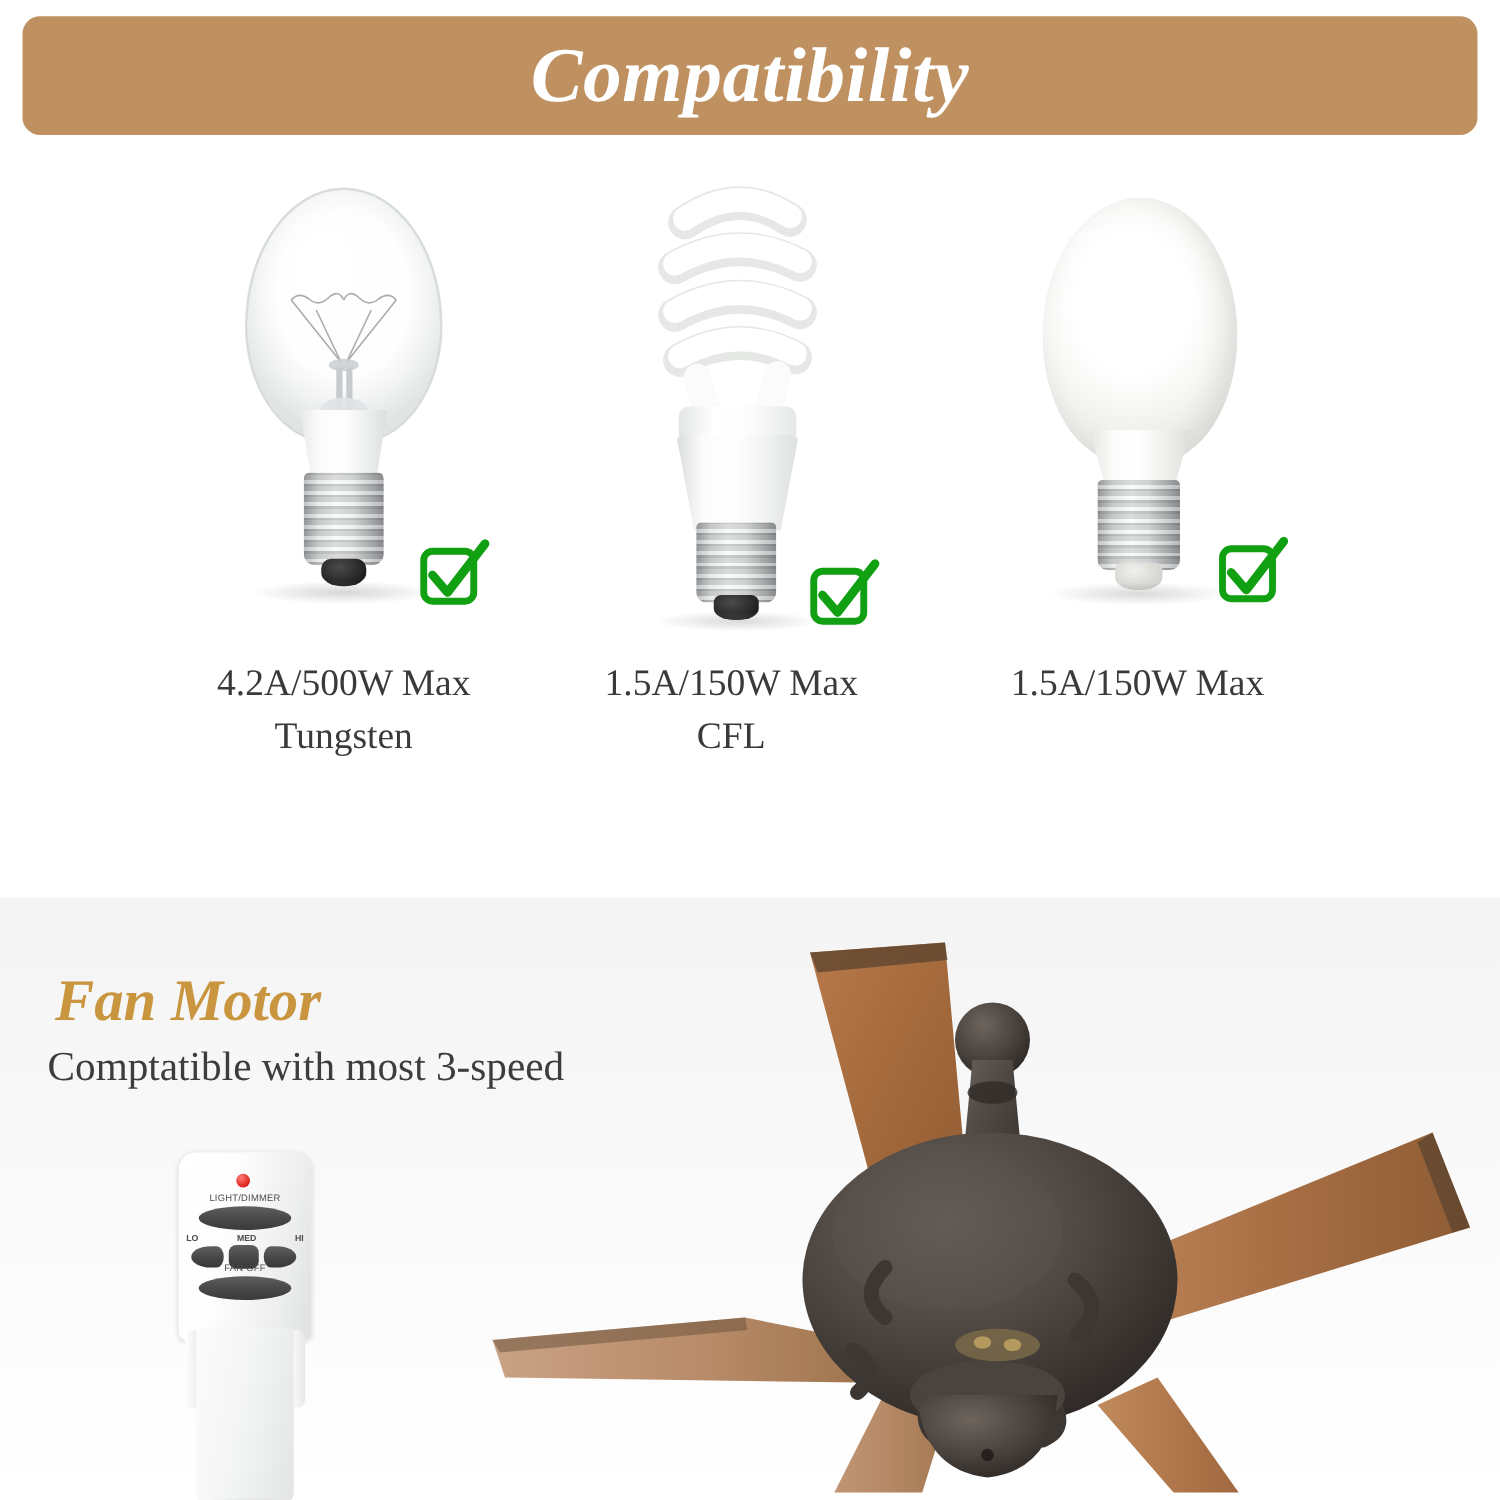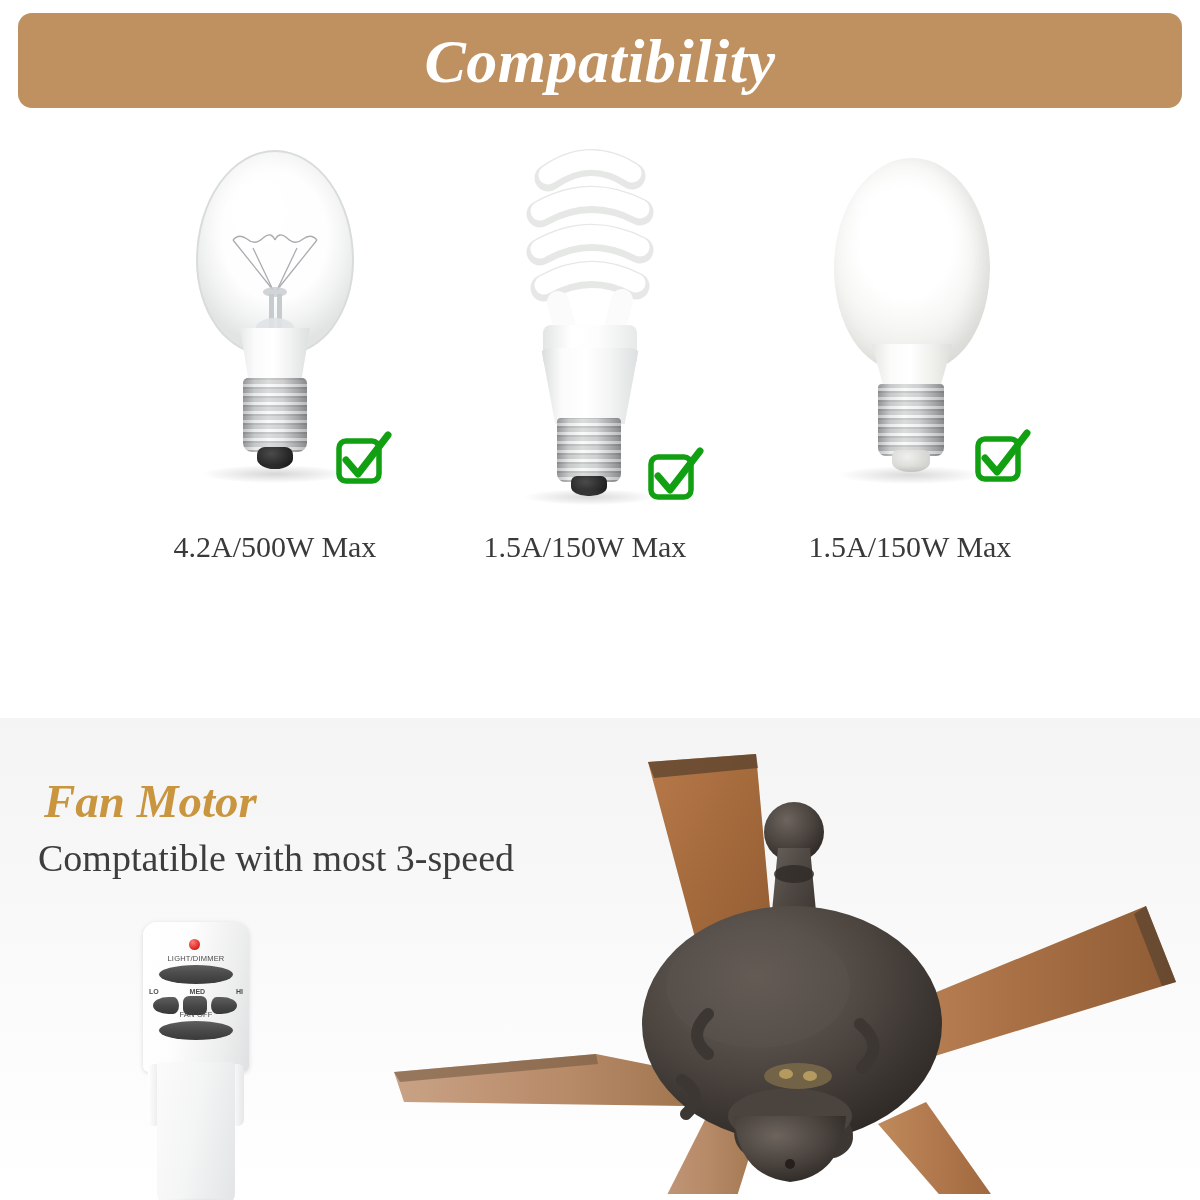--- a/index.html
+++ b/index.html
@@ -283,21 +283,21 @@
     font-size: 47px;
     font-weight: bold;
     font-style: italic;
     color: #c9953f;
     white-space: nowrap;
   }
   .fan-motor-line1, .fan-motor-line2 {
     position: absolute;
     left: 38px;
     font-family: "Liberation Serif", "DejaVu Serif", serif;
-    font-size: 38px;
+    font-size: 33px;
     color: #3d3d3d;
     white-space: nowrap;
     text-align: right;
   }
   .fan-motor-line1 { top: 118px; }
   .fan-motor-line2 { top: 166px; }
 
   
   .remote {
     position: absolute;
@@ -435,20 +435,21 @@
           </div>
           <div class="check-badge check-1">
             <svg viewBox="0 0 60 60" aria-hidden="true">
               <rect x="6" y="11" width="40" height="40" rx="7" ry="7" fill="none" stroke="#11a011" stroke-width="5.5"></rect>
               <path d="M13 30 L25 44 L55 5" fill="none" stroke="#11a011" stroke-width="7" stroke-linecap="round" stroke-linejoin="round"></path>
             </svg>
           </div>
         </div>
         <div class="bulb-caption">
           <div>4.2A/500W Max</div>
+          <div>Tungsten</div>
         </div>
       </div>
 
       <div class="bulb-cell cell-2">
         <div class="bulb-stage">
           <div class="cfl-wrap">
             <div class="cfl-spiral">
               <svg viewBox="0 0 160 215" aria-hidden="true">
                 <g fill="none" stroke-linecap="round">
                   <g stroke="#e6e8e6" stroke-width="27">
@@ -478,20 +479,21 @@
           </div>
           <div class="check-badge check-2">
             <svg viewBox="0 0 60 60" aria-hidden="true">
               <rect x="6" y="11" width="40" height="40" rx="7" ry="7" fill="none" stroke="#11a011" stroke-width="5.5"></rect>
               <path d="M13 30 L25 44 L55 5" fill="none" stroke="#11a011" stroke-width="7" stroke-linecap="round" stroke-linejoin="round"></path>
             </svg>
           </div>
         </div>
         <div class="bulb-caption">
           <div>1.5A/150W Max</div>
+          <div>CFL</div>
         </div>
       </div>
 
       <div class="bulb-cell cell-3">
         <div class="bulb-stage">
           <div class="led-wrap">
             <div class="led-glass"></div>
             <div class="led-neck"></div>
             <div class="led-base"></div>
             <div class="led-tip"></div>

